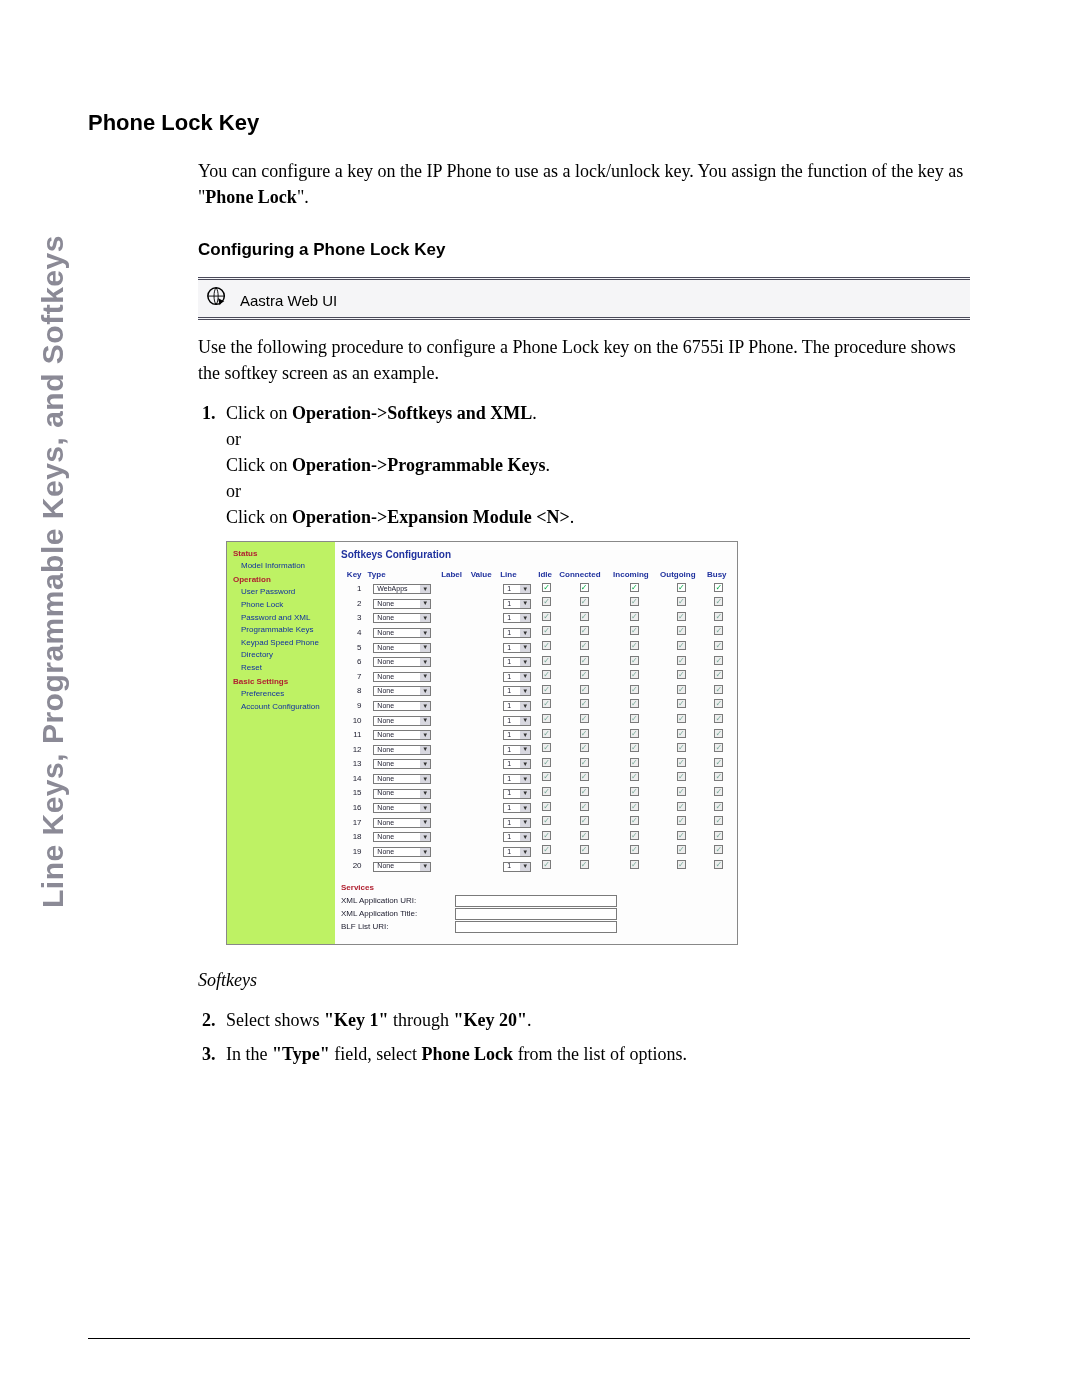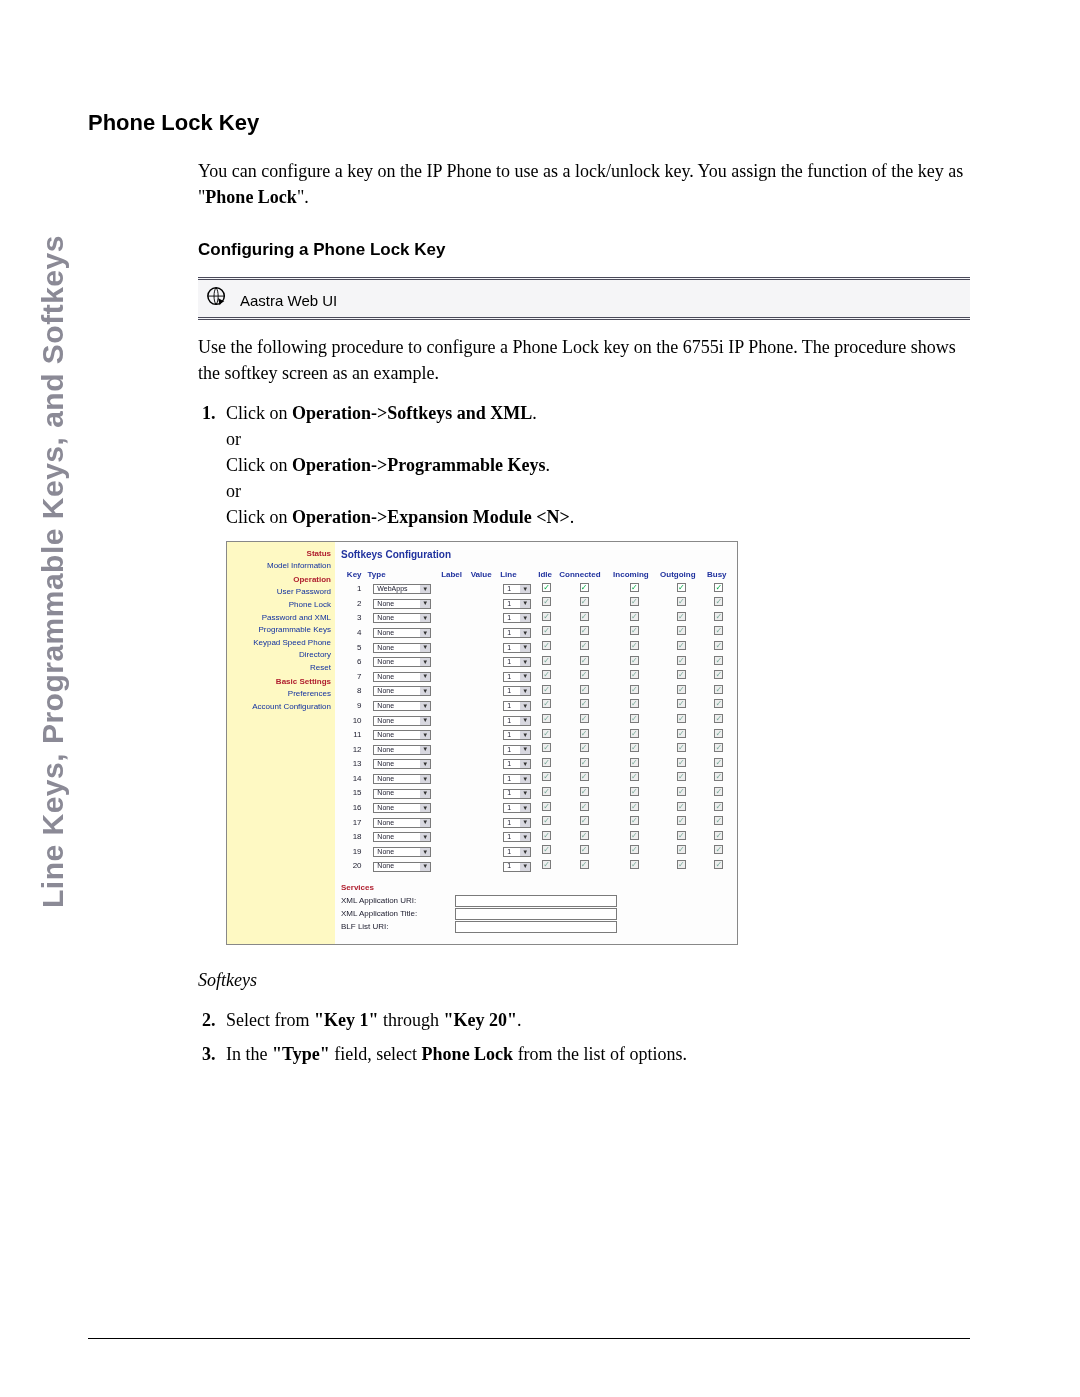--- a/index.html
+++ b/index.html
@@ -101,24 +101,23 @@
     width: 510px;
     border: 1px solid #888;
     background: #fdfdfd;
     font-family: Arial, sans-serif;
     font-size: 8px;
     color: #223;
     display: flex;
   }
   .shot-side {
     width: 108px;
-    background: #fef9c3;
+    background: #bef264;
     padding: 4px 4px 8px 6px;
     box-sizing: border-box;
-    text-align: right;
   }
   .shot-side .grp { color: #b02030; font-weight: bold; margin-top: 2px; font-size: 8px;}
   .shot-side .itm { color: #1030a0; margin: 1px 0 1px 8px; font-size: 8px; cursor:pointer;}
   .shot-main {
     flex: 1;
     padding: 6px 4px 10px 6px;
   }
   .shot-title { color: #20329e; font-weight: bold; font-size: 10px; margin-bottom: 6px;}
   table.cfg { border-collapse: collapse; width: 100%; }
   table.cfg th {
@@ -605,21 +604,21 @@
               </div>
           </div>
         </div>
       </li>
     </ol>
 
     <div class="softkeys-head">Softkeys</div>
 
     <ol class="steps" start="2">
       <li>
-        <span>Select from </span><b>"Key 1"</b><span> through </span><b>"Key 20"</b><span>.</span>
+        <span>Select shows </span><b>"Key 1"</b><span> through </span><b>"Key 20"</b><span>.</span>
       </li>
       <li>
         <span>In the </span><b>"Type"</b><span> field, select </span><b>Phone Lock</b><span> from the list of options.</span>
       </li>
     </ol>
   </div>
 
   <div class="footer">
     <div class="footer-rule"></div>
   </div>

